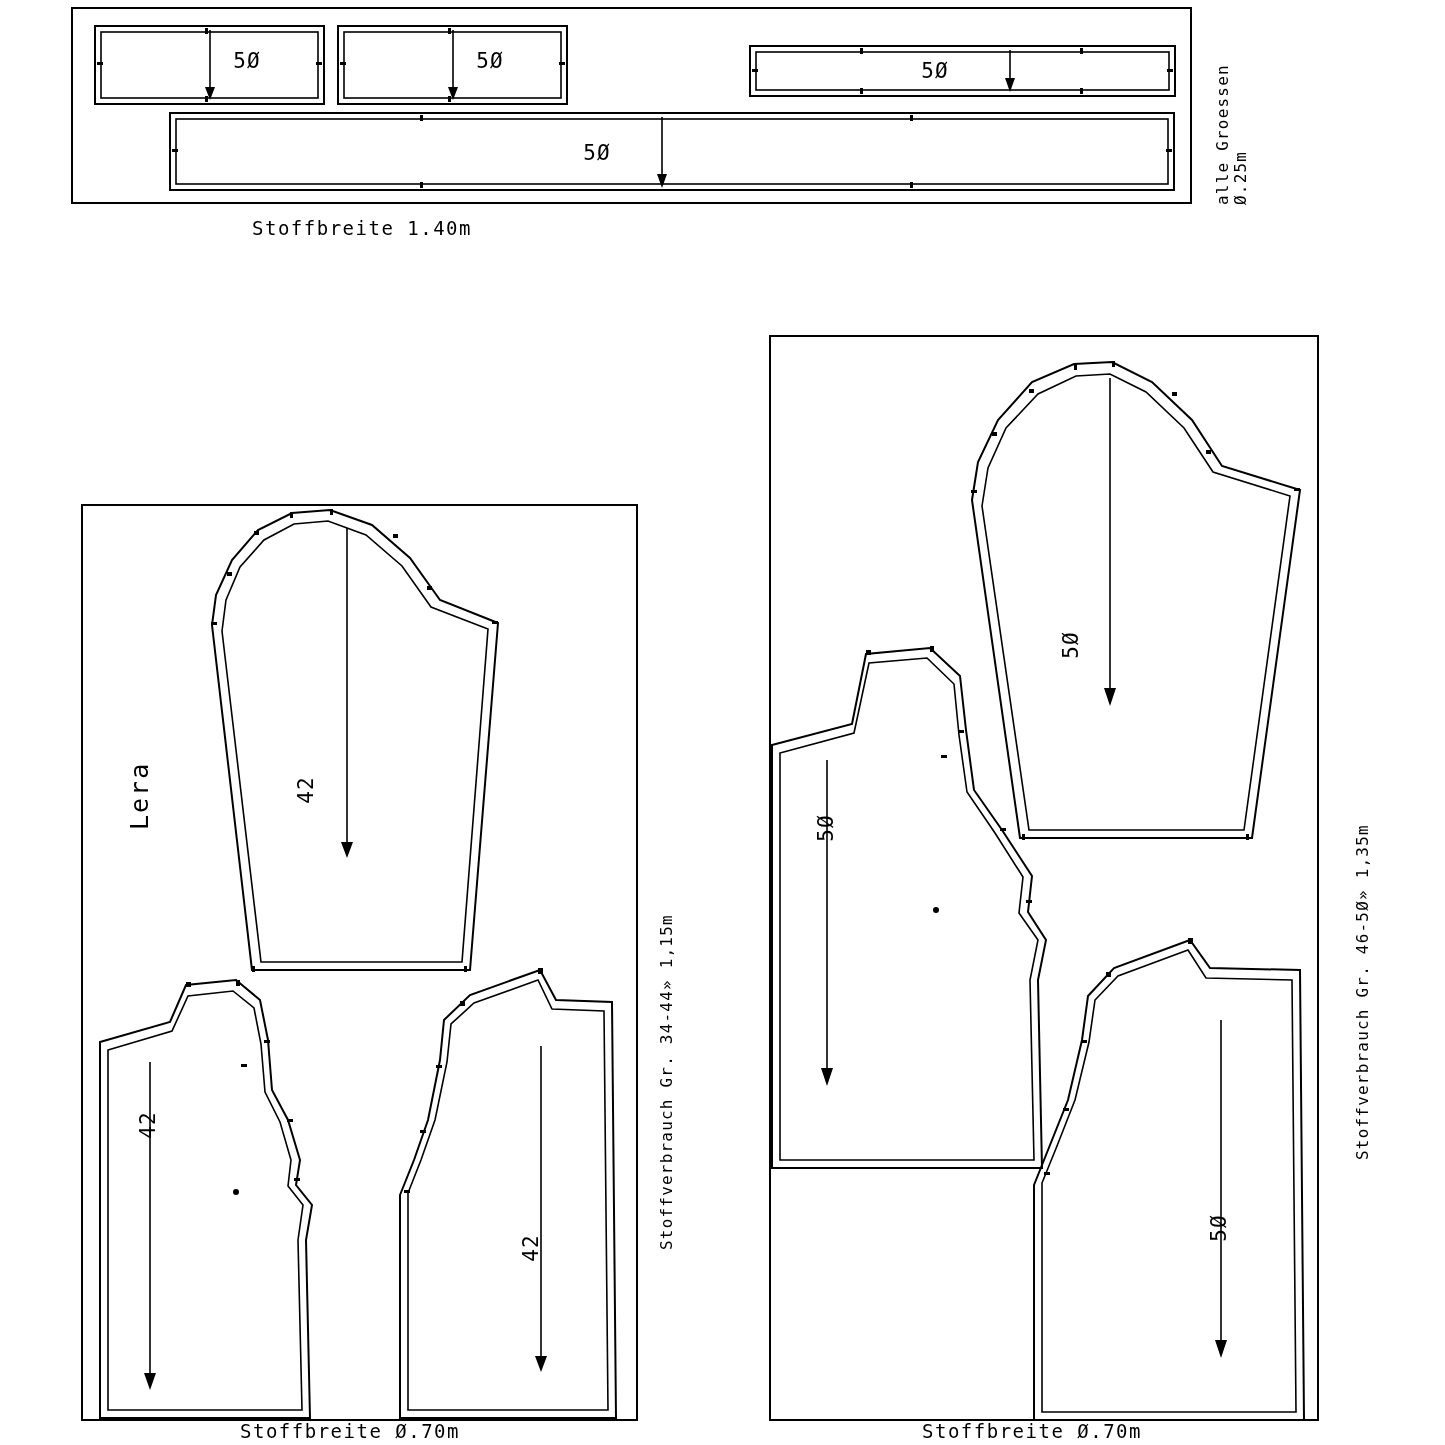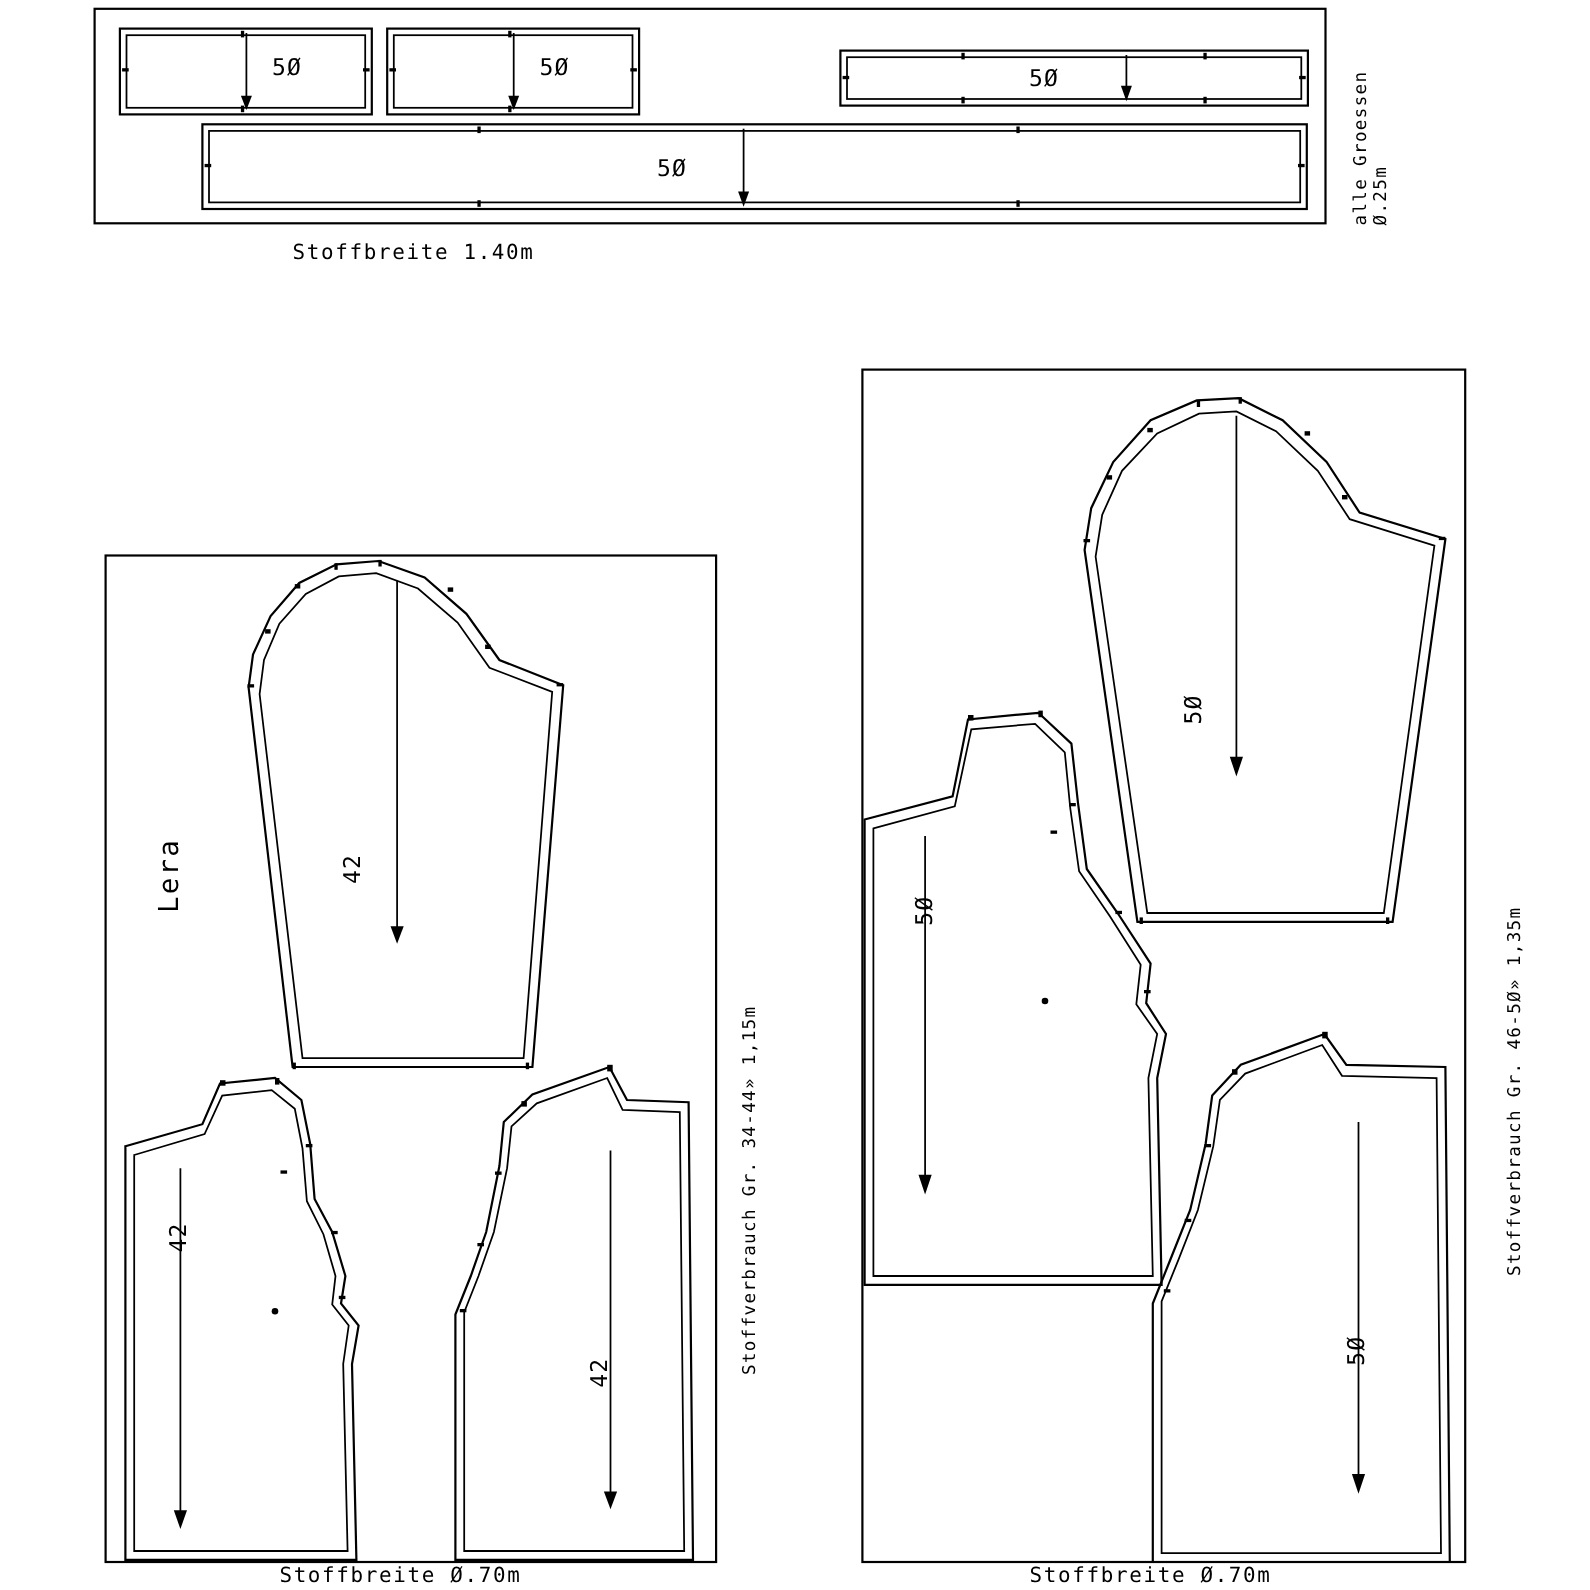--- a/index.html
+++ b/index.html
@@ -11,21 +11,20 @@
     width: 1445px;
     height: 1445px;
     font-family: "DejaVu Sans Mono", monospace;
     color: #000000;
     position: relative;
     overflow: hidden;
   }
   #sheet {
     position: absolute;
     inset: 0;
-    padding-left: 14px;
   }
   svg {
     display: block;
   }
   .lbl {
     font-family: "DejaVu Sans Mono", monospace;
     font-size: 19px;
     letter-spacing: 1.5px;
     fill: #000;
   }

